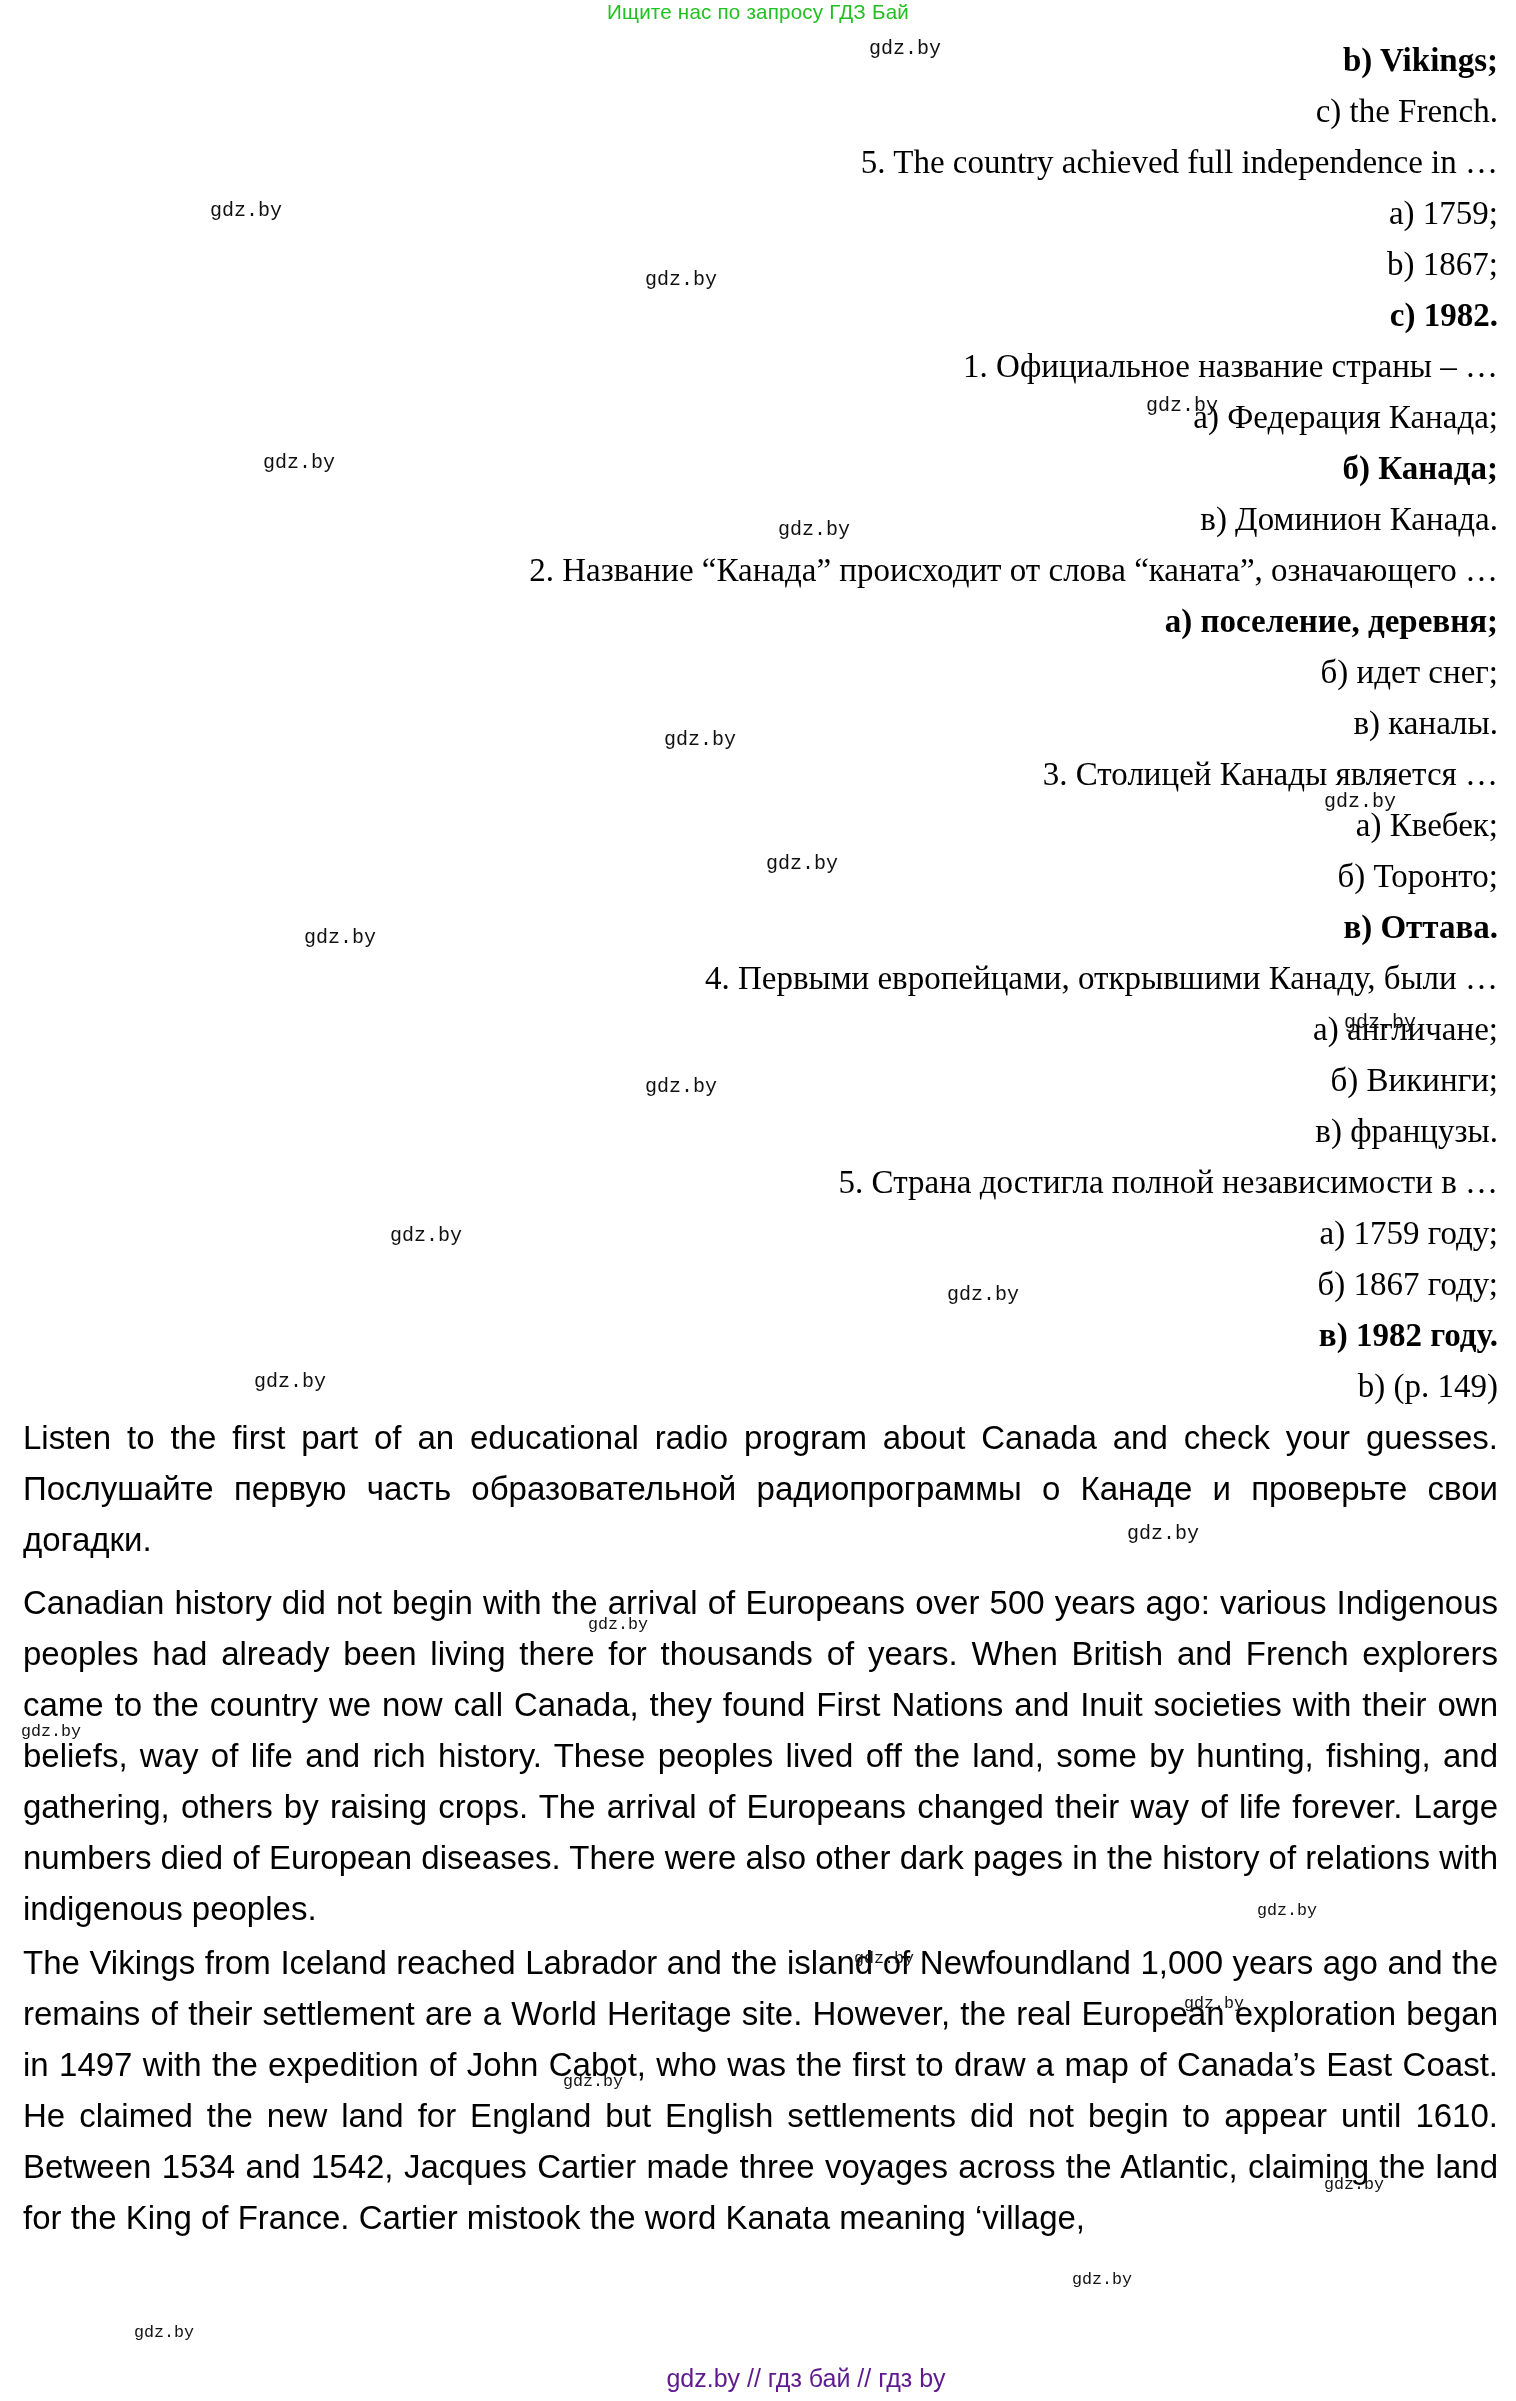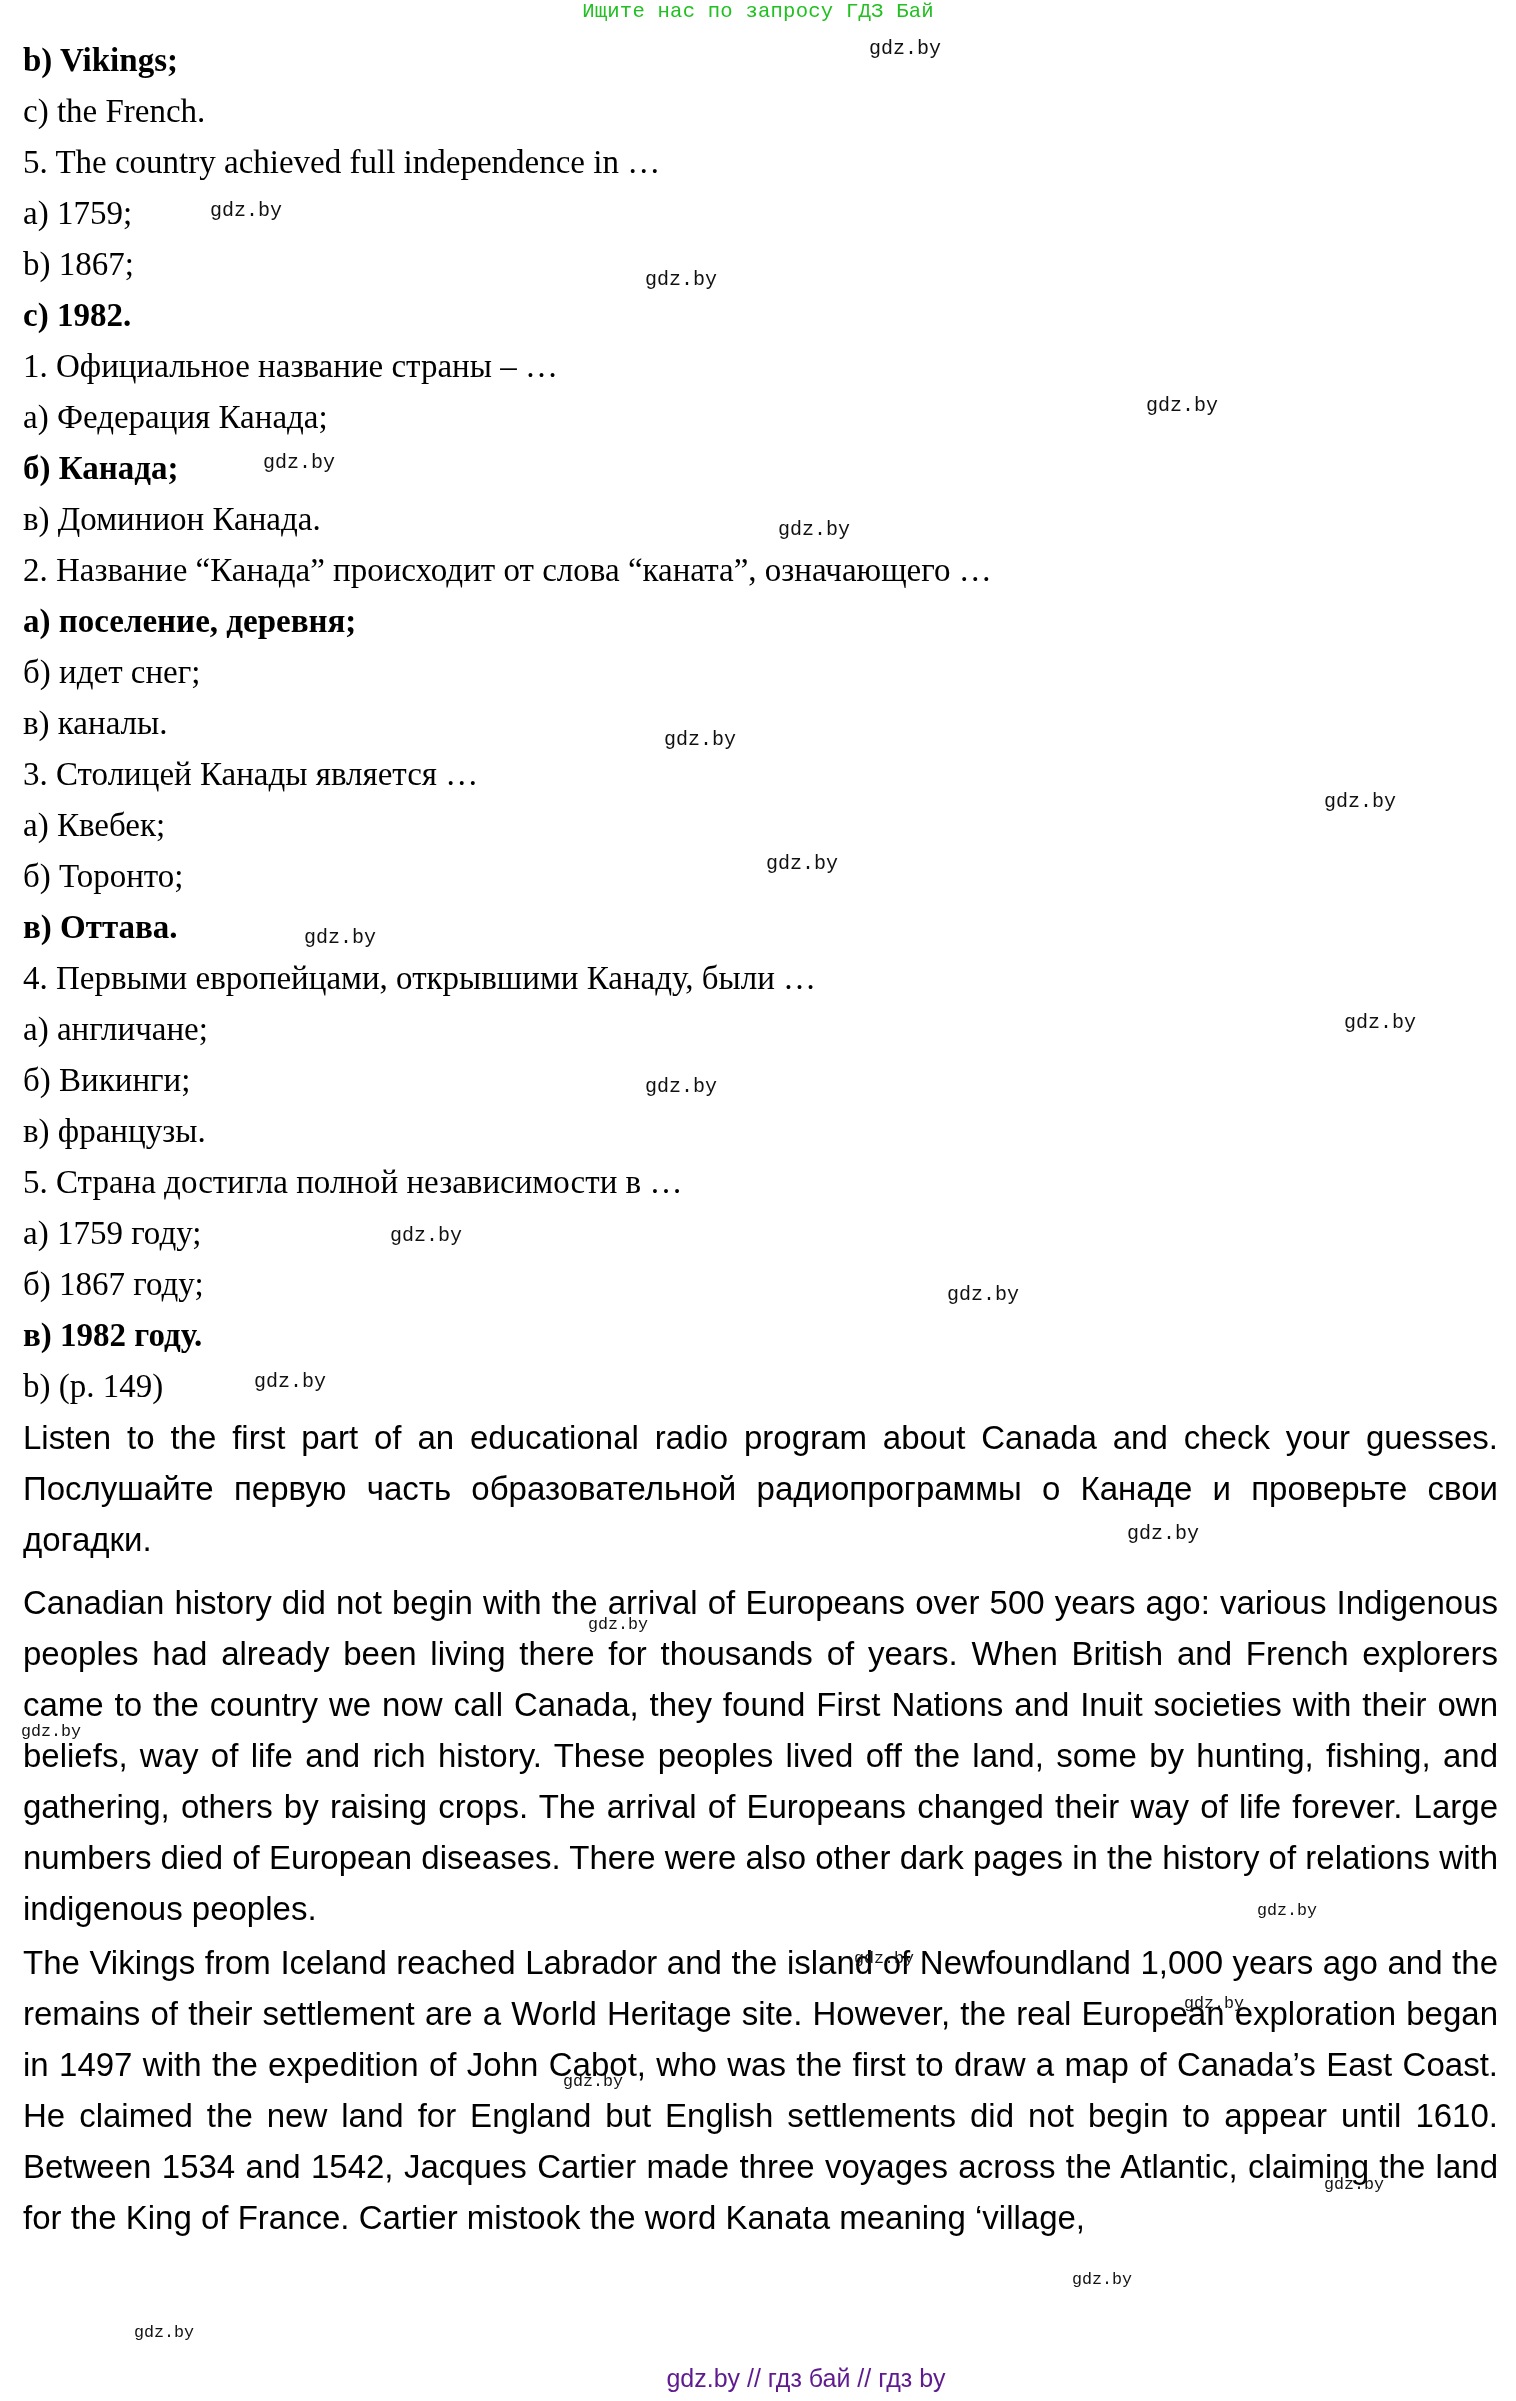--- a/index.html
+++ b/index.html
@@ -16,21 +16,21 @@
     overflow: hidden;
   }
 
   
   .promo-header {
     position: absolute;
     top: 0px;
     left: 0;
     width: 1516px;
     text-align: center;
-    font-family: Liberation Mono, monospace;
+    font-family: Liberation Sans, sans-serif;
     font-size: 20.6px;
     font-weight: 500;
     color: #22c022;
     letter-spacing: 0.2px;
     white-space: nowrap;
   }
   .promo-footer {
     position: absolute;
     bottom: 7.6px;
     left: 0;
@@ -50,20 +50,21 @@
     top: 35px;
     left: 23px;
     width: 1475px;
   }
 
   .line {
     font-size: 33px;
     line-height: 51px;
     white-space: nowrap;
     font-family: "Liberation Serif", "DejaVu Serif", serif;
+    text-align: right;
   }
   .line.bold { font-weight: bold; }
 
   .para {
     font-size: 33px;
     line-height: 51px;
     text-align: justify;
     text-align-last: left;
     margin: 0;
     font-family: Liberation Sans, sans-serif;

